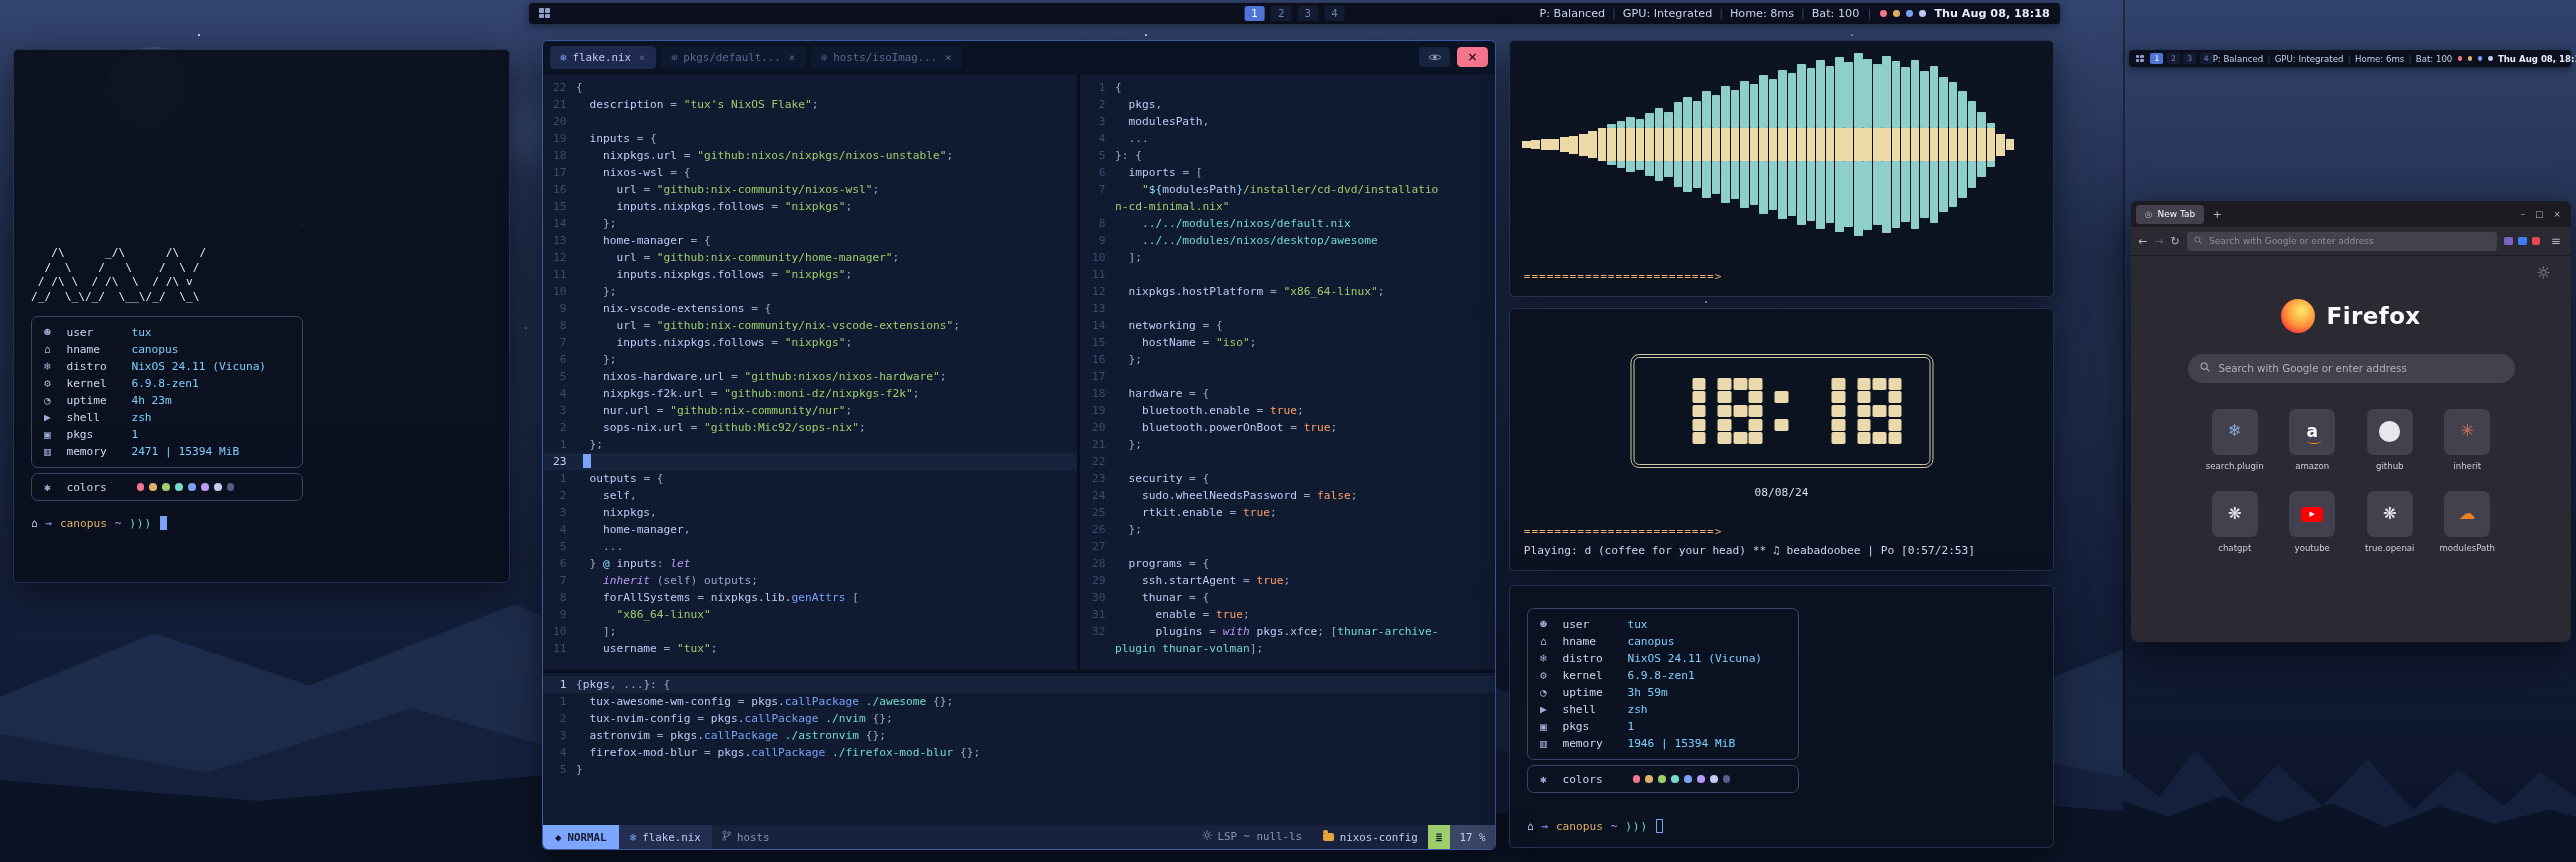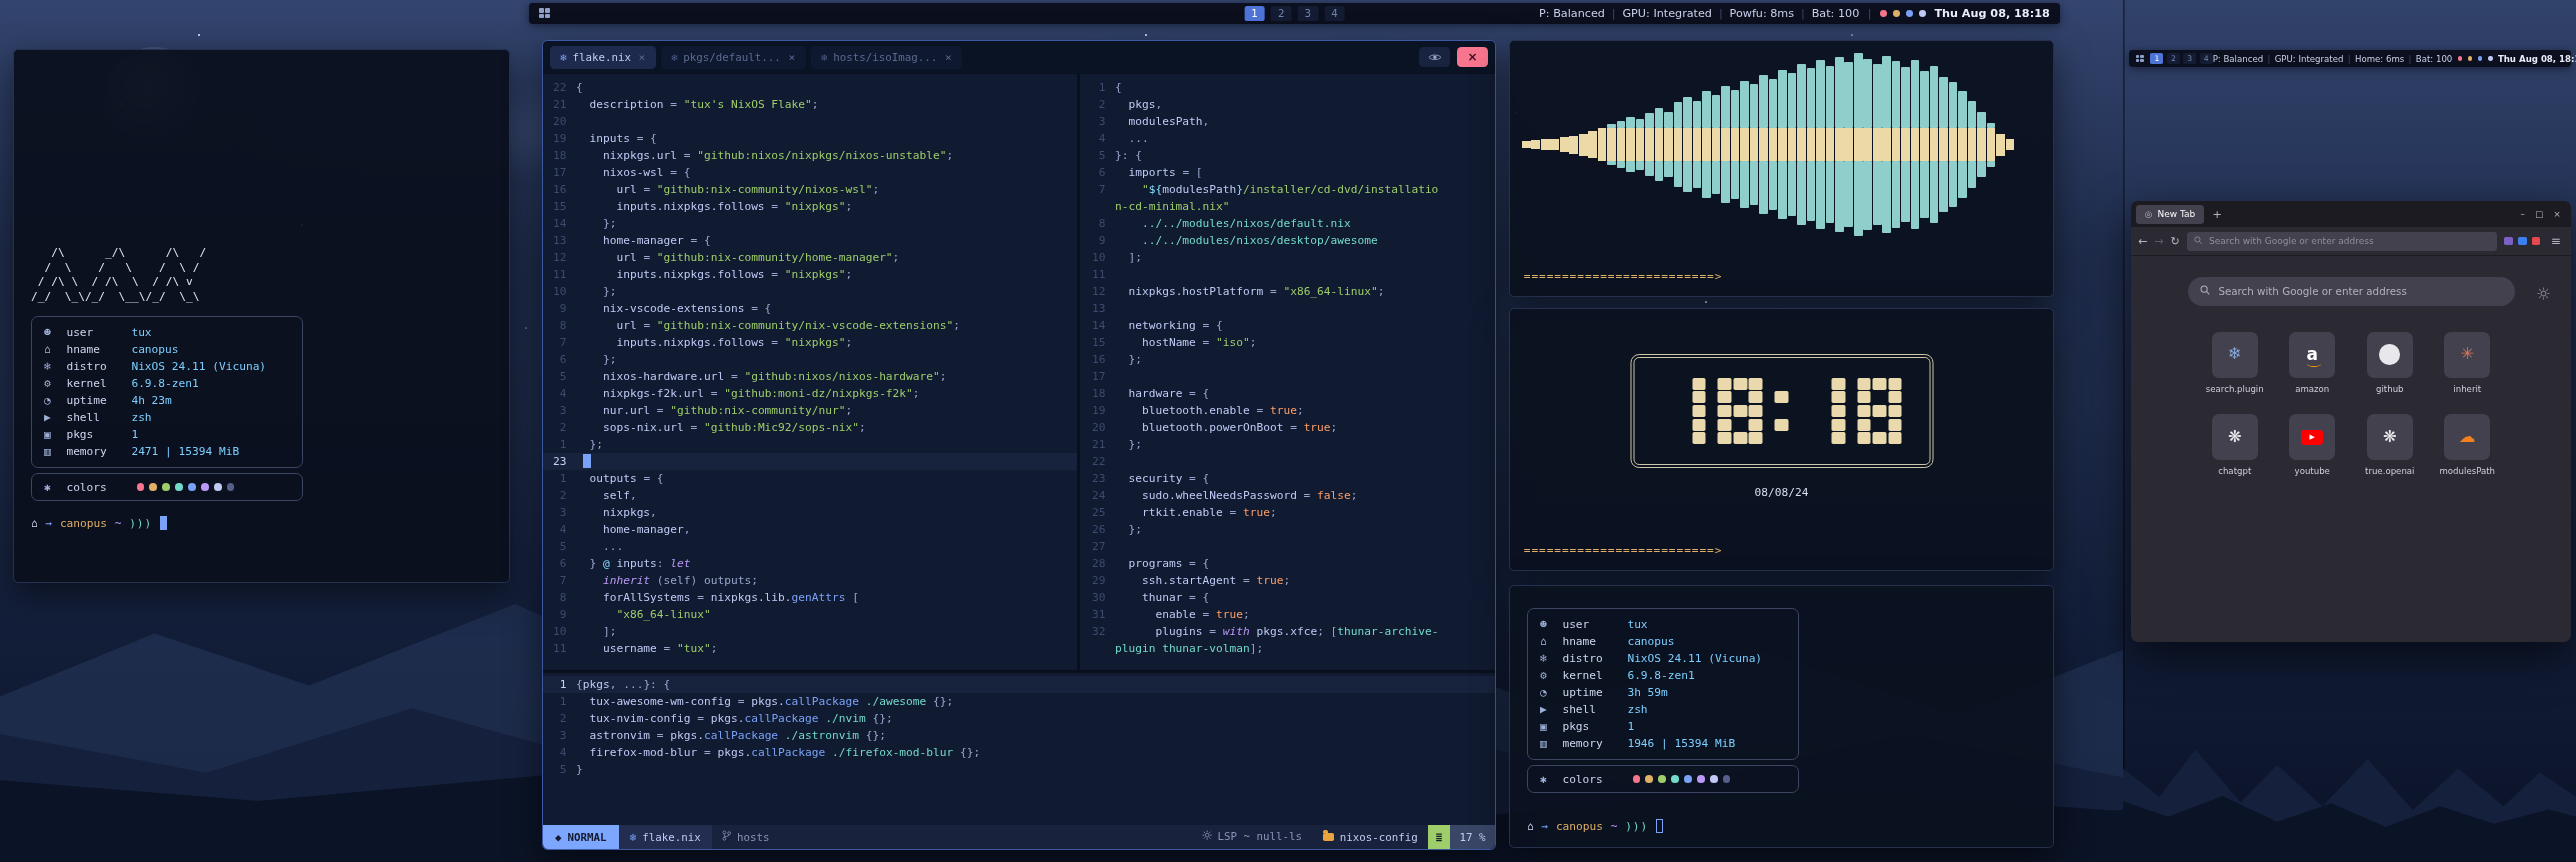--- a/index.html
+++ b/index.html
@@ -182,21 +182,21 @@
         <span class="tag">2</span>
         <span class="tag">3</span>
         <span class="tag">4</span>
       </div>
     <div class="bar-right">
       <span class="bar-status">
           <span class="stat">P: Balanced</span>
           <span class="bsep">|</span>
           <span class="stat">GPU: Integrated</span>
           <span class="bsep">|</span>
-          <span class="stat">Powfu: 8ms</span>
+          <span class="stat">Home: 8ms</span>
           <span class="bsep">|</span>
           <span class="stat">Bat: 100</span>
         </span>
       <span class="bsep">|</span>
       <span class="tray">
           <span class="tray-dot" style="background: rgb(247, 118, 142);"></span>
           <span class="tray-dot" style="background: rgb(224, 175, 104);"></span>
           <span class="tray-dot" style="background: rgb(122, 162, 247);"></span>
           <span class="tray-dot" style="background: rgb(192, 202, 245);"></span>
         </span>
@@ -734,20 +734,21 @@
             <div class="segcell on"></div>
             <div class="segcell on"></div>
             <div class="segcell on"></div>
             <div class="segcell on"></div>
           </div>
         </div>
       </div>
     <div class="cdate">08/08/24</div>
     <div class="player-bottom">
       <div class="sepline">=========================&gt;</div>
+      <div class="playline">Playing: d (coffee for your head) ** ♫ beabadoobee | Po [0:57/2:53]</div>
     </div>
   </div>
 
   <div class="win" style="left:1509px;top:585px;width:545px;height:263px">
     <div class="fetchpanel-inner">
       <div class="fetchwrap" id="fetch-panel">
         <div class="fetchbox fetch-rows">
             <div class="frow">
               <span class="ficon">☻</span>
               <span class="flabel">user</span>
@@ -848,20 +849,24 @@
         </span>
       <span class="ff-menu">≡</span>
     </div>
     <div class="ff-content">
       <span class="ff-gear">
         <svg width="13" height="13" viewBox="0 0 12 12">
             <circle cx="6" cy="6" r="2.2" fill="none" stroke="#8f8f9d"></circle>
             <path d="M6 .5v2M6 9.5v2M.5 6h2M9.5 6h2M2 2l1.4 1.4M8.6 8.6L10 10M10 2L8.6 3.4M3.4 8.6L2 10" stroke="#8f8f9d"></path>
           </svg>
       </span>
+      <div class="ff-logo-row">
+        <div class="ff-logo"></div>
+        <div class="ff-word">Firefox</div>
+      </div>
       <div class="ff-search">
         <span>
           <svg width="10.3" height="10.3" viewBox="0 0 10 10">
               <circle cx="4" cy="4" r="3" fill="none" stroke="#b1b1bd"></circle>
               <path d="M6.3 6.3L9 9" stroke="#b1b1bd"></path>
             </svg>
         </span>
         <span>Search with Google or enter address</span>
       </div>
       <div id="shortcut-grid">

